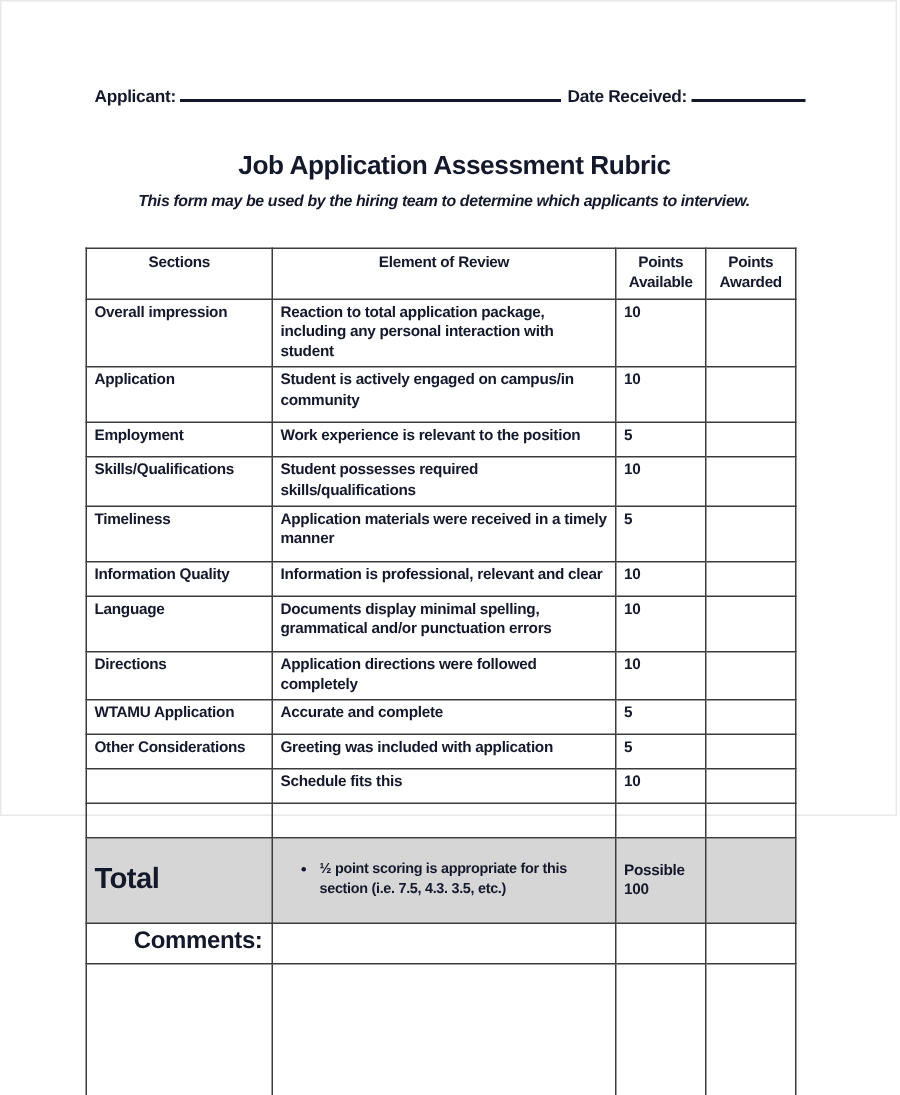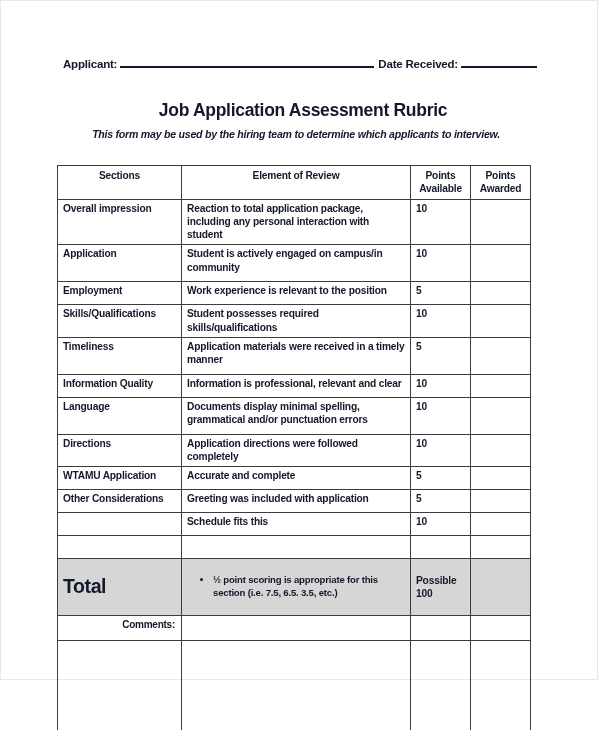--- a/index.html
+++ b/index.html
@@ -11,21 +11,21 @@
     width: 600px;
     height: 730px;
     font-family: "Liberation Sans", sans-serif;
     color: #14182b;
     overflow: hidden;
   }
 
   .page {
     position: relative;
     width: 598px;
-    height: 680px;
+    height: 544px;
     margin: 0;
     background: #ffffff;
     border: 1px solid #e8e8e8;
     box-sizing: border-box;
   }
 
   
   .top-line {
     position: absolute;
     left: 62px;
@@ -140,21 +140,21 @@
   .possible-cell {
     text-align: right;
     vertical-align: middle !important;
     line-height: 1.3;
   }
   .possible-cell .pv { display: block; }
 
   .comments-row td { height: 19px; }
   .comments-label {
     text-align: right !important;
-    font-size: 10px;
+    font-size: 16px;
     padding-right: 6px !important;
     letter-spacing: -0.25px;
   }
   .tall-row td { height: 117px; }
 </style>
 </head>
 <body>
 
 <div class="page">
 
@@ -273,21 +273,21 @@
         <td></td>
         <td></td>
         <td class="num"></td>
         <td class="num"></td>
       </tr>
 
       <tr class="total-row">
         <td class="total-label">Total</td>
         <td class="total-note">
           <ul>
-            <li>½ point scoring is appropriate for this section (i.e. 7.5, 6.5. 3.5, etc.)</li>
+            <li>½ point scoring is appropriate for this section (i.e. 7.5, 4.3. 3.5, etc.)</li>
           </ul>
         </td>
         <td class="possible-cell">
           <span class="pv">Possible</span>
           <span class="pv">100</span>
         </td>
         <td class="num"></td>
       </tr>
 
       <tr class="comments-row">

